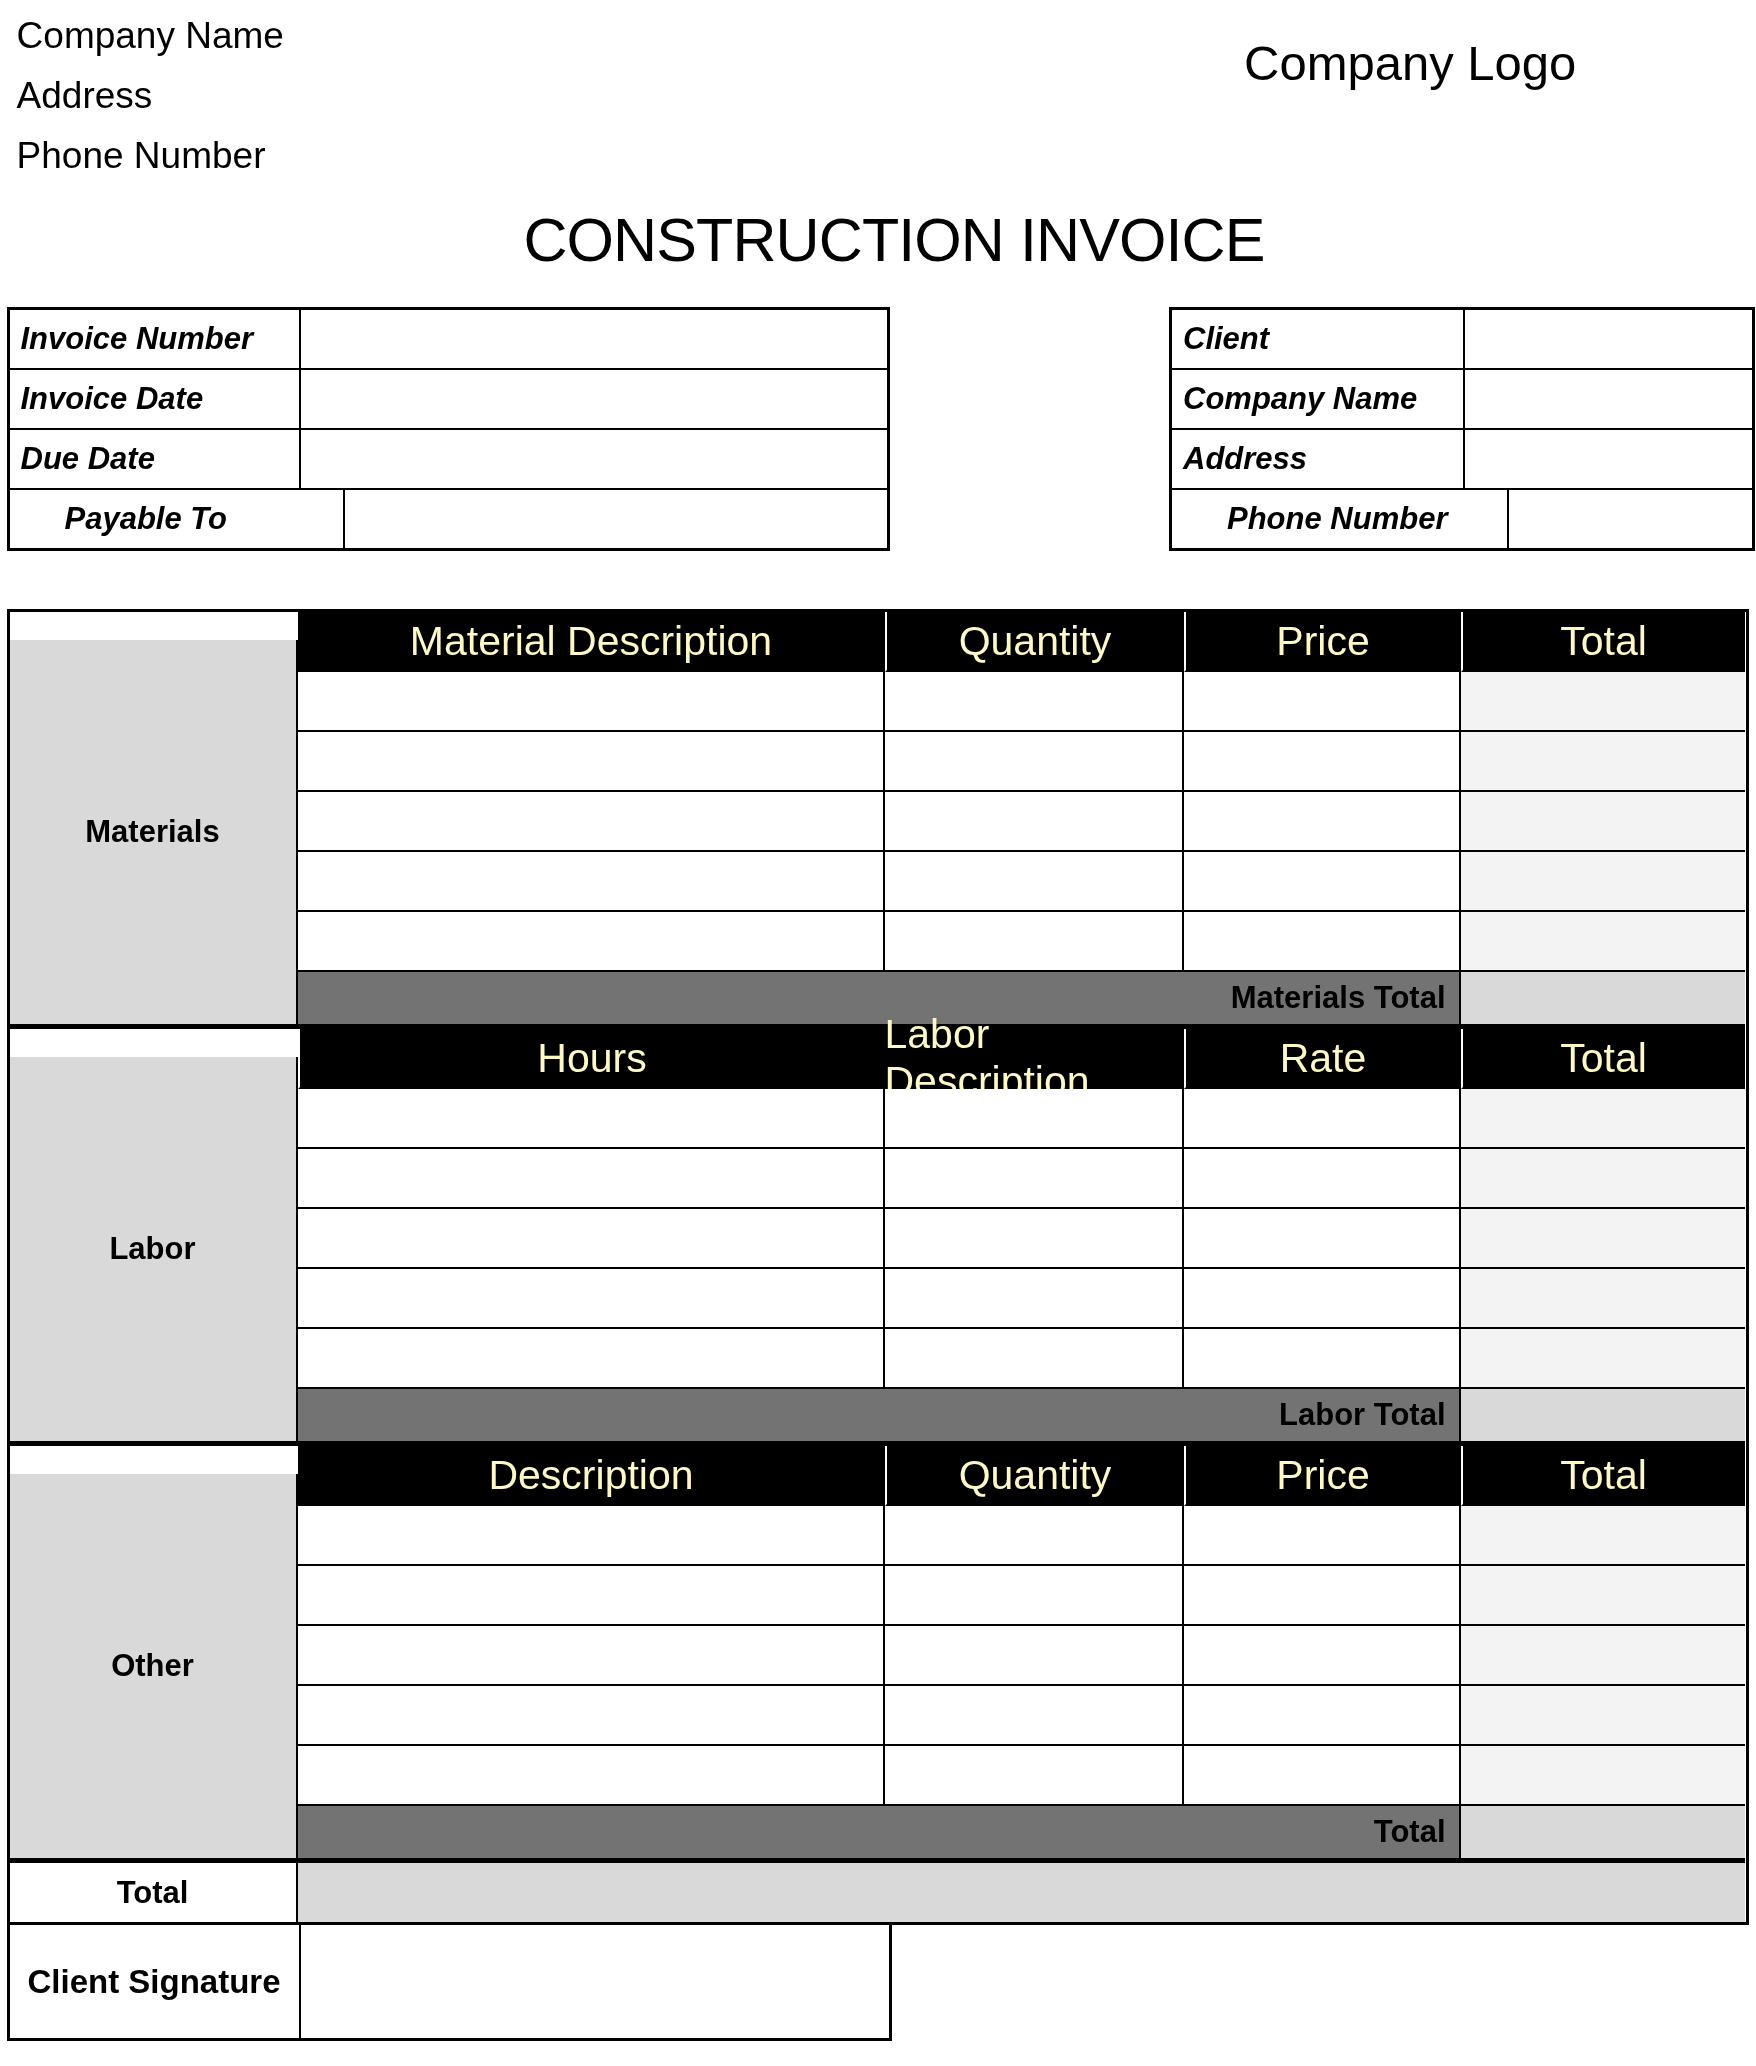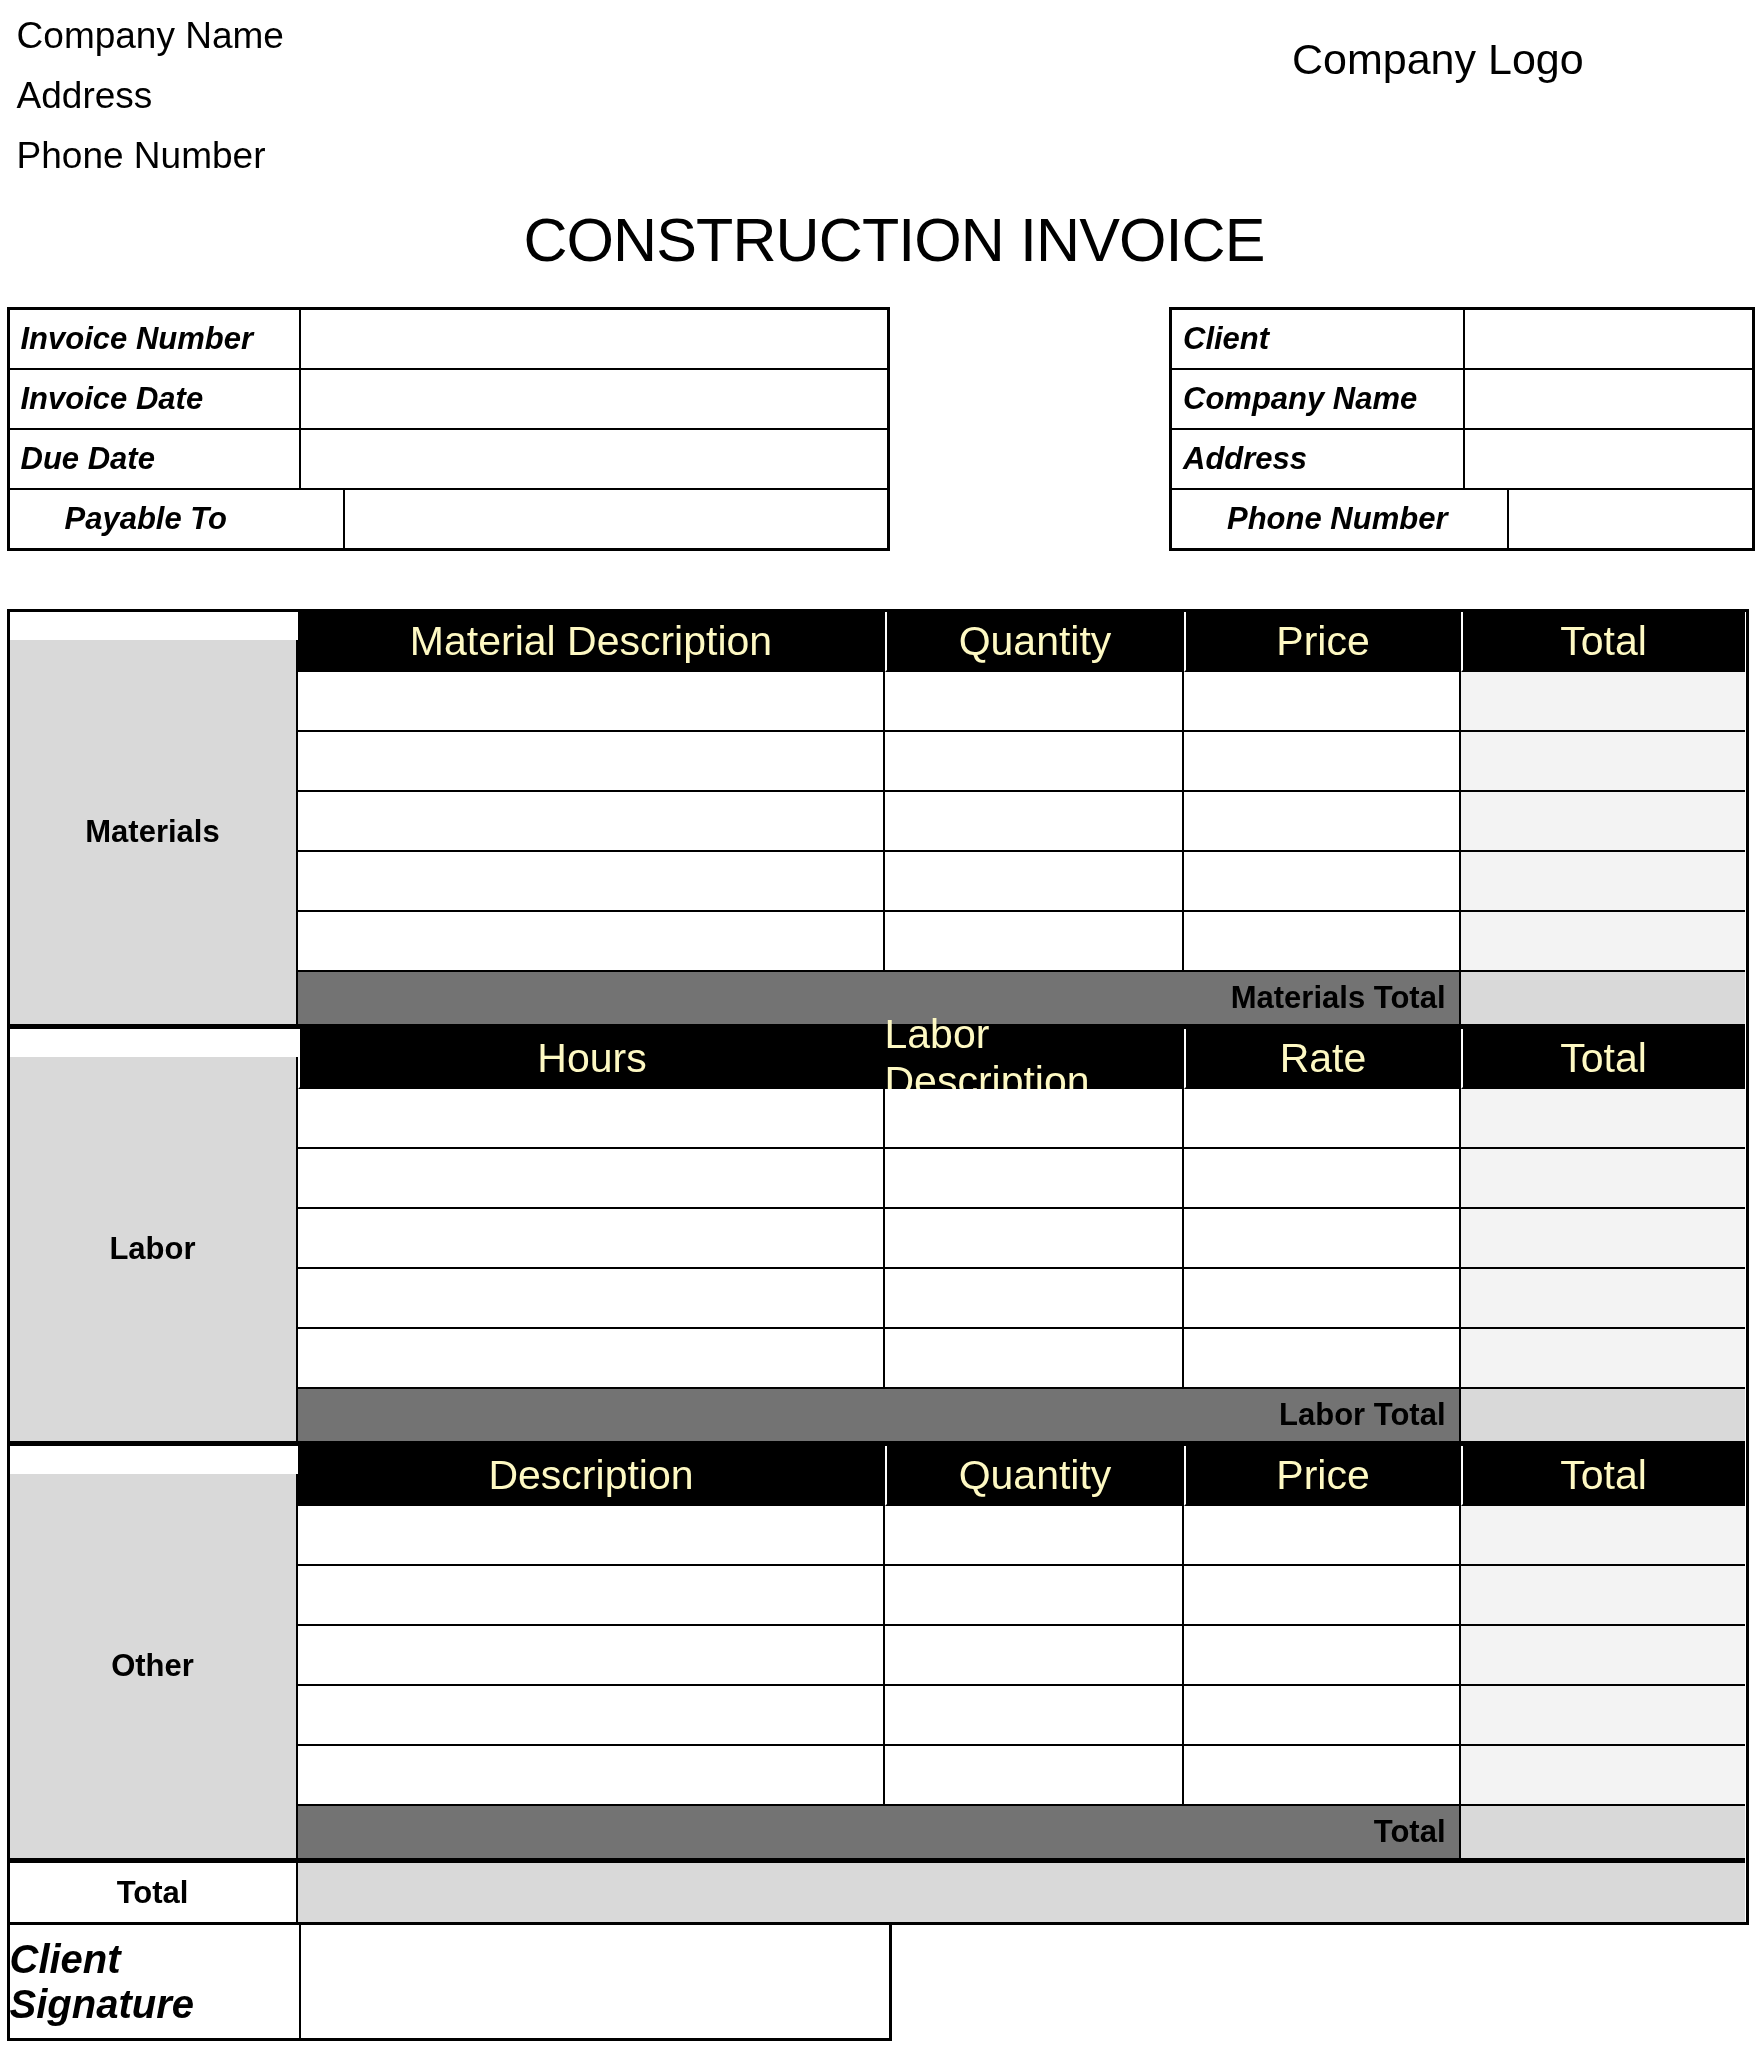--- a/index.html
+++ b/index.html
@@ -3,21 +3,21 @@
 <meta charset="utf-8">
 <style>
   html,body { margin:0; padding:0; background:#fff; }
   .page {
     position:relative; width:1756px; height:2066px; background:#ffffff;
     font-family:"Liberation Sans", sans-serif; color:#000; overflow:hidden;
   }
 
   
   .letterhead { position:absolute; left:16.6px; top:5.5px; font-size:37px; line-height:60px; font-weight:400; }
-  .logo { position:absolute; left:1292px; top:35px; font-size:43px; font-weight:400; }
+  .logo { position:absolute; left:1244px; top:35px; font-size:49px; font-weight:400; }
   .title { position:absolute; left:16px; top:205px; width:100%; text-align:center;
            font-size:61px; font-weight:400; letter-spacing:-0.9px; margin:0; }
 
   
   .info-table { position:absolute; top:307px; border:3.7px solid #000; background:#fff; }
   .info-left  { left:6.5px;    width:877px; }
   .info-right { left:1169px; width:580px; }
   .info-row { display:flex; height:58px; border-bottom:2.8px solid #000;font-style:italic; }
   .info-row:last-child { border-bottom:none;padding-left:44px; }
   .info-label { box-sizing:border-box; border-right:2.8px solid #000; display:flex; align-items:center;
@@ -49,21 +49,21 @@
   .grand { display:grid; grid-template-columns:288px 1447px; height:59px; }
   .grand > div { box-sizing:border-box; }
   .gt-label { background:#fff; border-right:2.8px solid #000; display:flex; align-items:center;
               justify-content:center; font-weight:bold; font-size:31px; }
   .gt-value { background:#d9d9d9; }
 
   
   .signature { box-sizing:border-box; width:885px; height:116px; border:3.7px solid #000; border-top:none;
                display:grid; grid-template-columns:291px 587px; background:#fff; }
   .sig-label { box-sizing:border-box; border-right:2.8px solid #000; display:flex; align-items:center;
-               justify-content:center; font-weight:bold; font-size:40px;font-style:italic; }
+               justify-content:center; font-weight:bold; font-size:33px; }
   .sig-box { background:#fff; }
 </style>
 </head>
 <body>
 
 <div class="page">
 
   <div class="letterhead">
     <div>Company Name</div>
     <div>Address</div>

